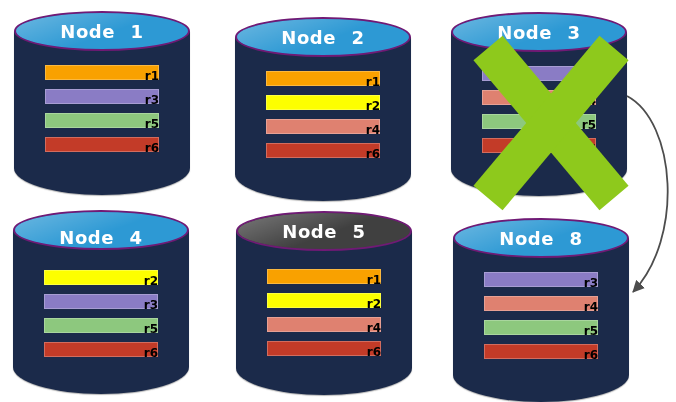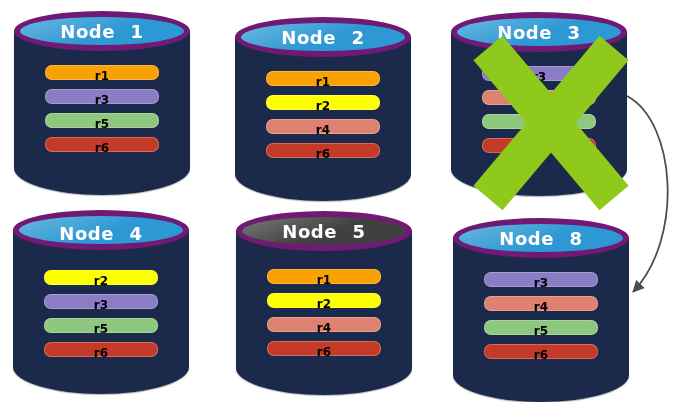--- a/index.html
+++ b/index.html
@@ -22,21 +22,21 @@
     border-radius: 0 0 50% 50% / 0 0 27px 27px;
     box-shadow: 0 1px 1px rgba(90,90,90,0.45);
   }
 
   .cyl-top {
     position: absolute;
     left: 0; top: 0;
     width: 100%; height: 40px;
     border-radius: 50%;
     box-sizing: border-box;
-    border: 6px solid #701a75;
+    border: 2px solid #701a75;
     display: flex; align-items: center; justify-content: center;
     z-index: 2;
     overflow: hidden;
   }
   .cyl-top::after {
     content: "";
     position: absolute; inset: 0;
     border-radius: 50%;
     background: linear-gradient(160deg, rgba(255,255,255,0.30) 0%, rgba(255,255,255,0) 55%);
     pointer-events: none;
@@ -51,23 +51,23 @@
     word-spacing: 9px;
   }
 
   .bars {
     position: absolute;
     left: 31px; right: 31px;
     z-index: 2;
   }
   .bar {
     height: 15px;
-    border-radius: 7px;
+    border-radius: 0;
     margin-bottom: 9px;
-    text-align: center;
+    text-align: right;
     box-shadow: inset 0 0 0 1px rgba(255,255,255,0.25);
   }
   .bar span {
     font-size: 12px;
     font-weight: bold;
     line-height: 15px;
     display: inline-block;
   }
 
   

